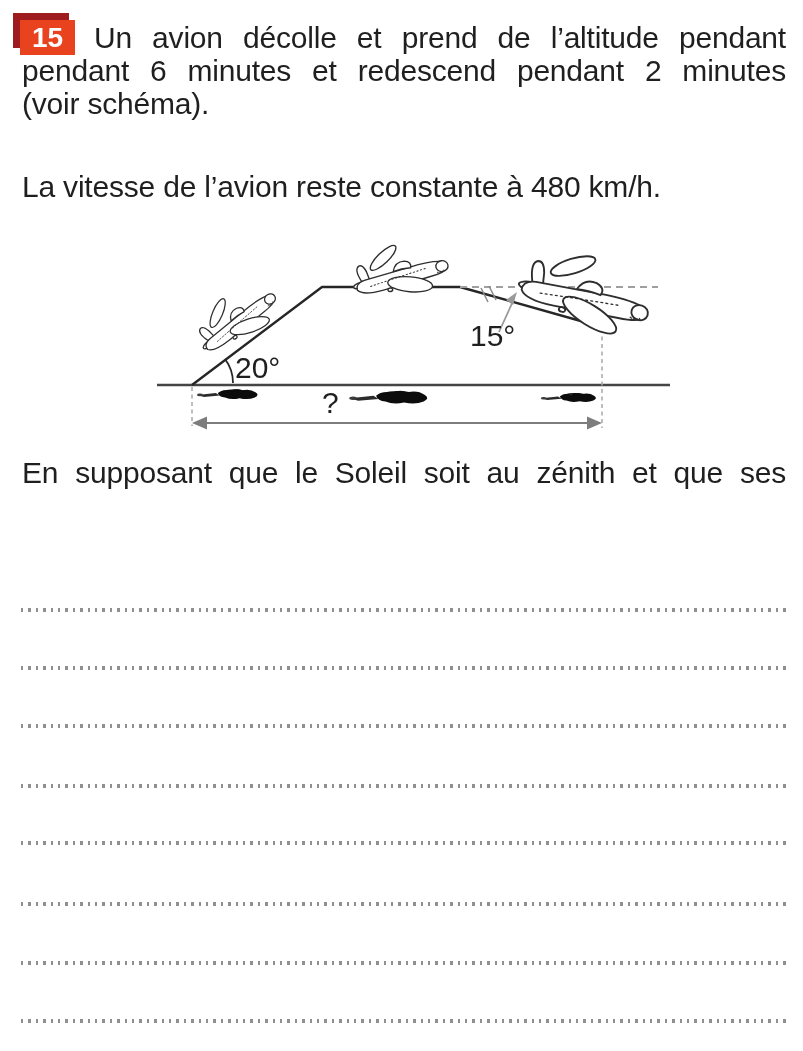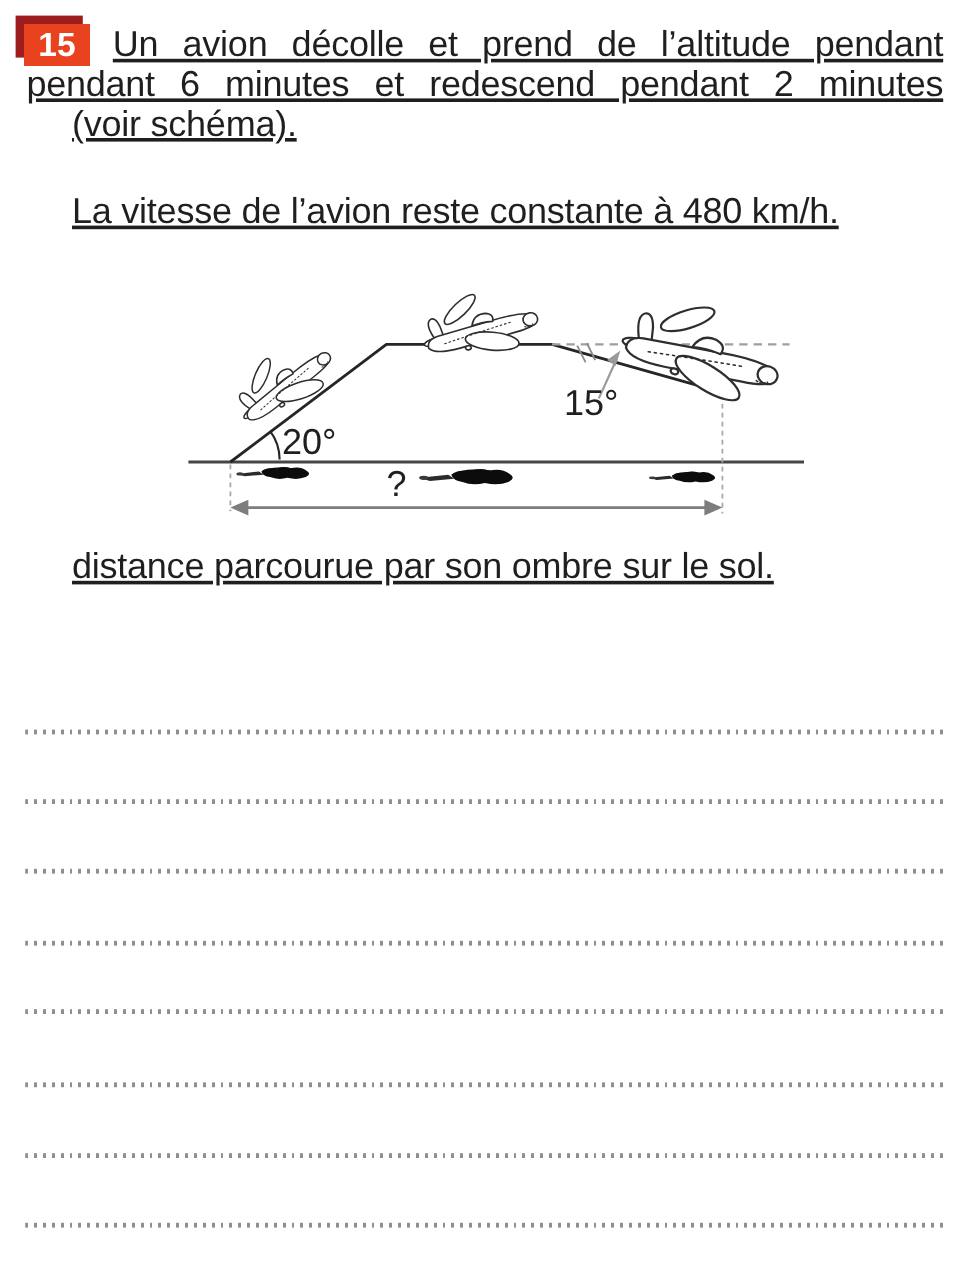--- a/index.html
+++ b/index.html
@@ -1,22 +1,22 @@
 <!DOCTYPE html>
 <html><head>
 <meta charset="utf-8">
 <style>
   html,body{margin:0;padding:0;background:#fff;}
   body{width:803px;height:1051px;position:relative;overflow:hidden;
        font-family:"Liberation Sans","DejaVu Sans",sans-serif;color:#1f1f1f;}
 
   .para{position:absolute;left:22px;width:764px;font-size:30px;
         line-height:33px;letter-spacing:-0.2px;color:#1f1f1f;}
-  .jline{text-align:justify;text-align-last:justify;text-decoration:underline;}
-  .jline.last{text-align-last:left;margin-left:38px;}
+  .jline{text-align:justify;text-align-last:justify;}
+  .jline.last{text-align-last:left;}
   .indent1{text-indent:72px;}
 
   
   .badge{position:absolute;left:13px;top:13px;width:63px;height:43px;}
   .badge-back{position:absolute;left:0;top:0;width:56px;height:35px;background:#9e1c1e;}
   .badge-front{position:absolute;left:7px;top:7px;width:55px;height:35px;background:#e8421f;
                display:flex;align-items:center;justify-content:center;}
   .badge-front span{color:#fff;font-weight:bold;font-size:28px;letter-spacing:0;}
 
   
@@ -36,21 +36,21 @@
     <span>15</span>
   </div>
 </div>
 
 <div class="para" style="top:21px;">
   <div class="jline indent1"><span>Un avion décolle et prend de l’altitude pendant</span></div>
   <div class="jline">pendant 6 minutes et redescend pendant 2 minutes</div>
   <div class="jline last">(voir schéma).</div>
 </div>
 
-<div class="para" style="top:160px;">
+<div class="para" style="top:170px;">
   <div class="jline last">La vitesse de l’avion reste constante à 480 km/h.</div>
 </div>
 
 <svg class="diagram" viewBox="0 0 803 220">
   <defs>
     <g id="planeShape" stroke="#2e2e2e" stroke-width="2" fill="#ffffff" stroke-linejoin="round" stroke-linecap="round">
       <ellipse cx="52" cy="22" rx="25" ry="8" transform="rotate(-36 52 22)"></ellipse>
       <path d="M16,52 Q7,33 15,29 Q21,27 25,39 L28,52 Z"></path>
       <ellipse cx="17" cy="57" rx="14" ry="4.5" transform="rotate(-8 17 57)"></ellipse>
       <path d="M8,64 Q6,54 20,51 L88,41 Q120,36 135,39 Q145,42 143,49 Q140,56 116,59 L46,69 Q15,73 8,64 Z"></path>
@@ -103,21 +103,21 @@
   <use href="#planeShape" transform="translate(183,103) rotate(-31) scale(0.62)"></use>
   <use href="#planeShape" transform="translate(346,33) rotate(-8) scale(0.68)"></use>
   <use href="#planeShape" transform="translate(534,16) rotate(19) scale(0.93)"></use>
 
   <text x="235" y="163" font-size="30">20°</text>
   <text x="470" y="131" font-size="30">15°</text>
   <text x="322" y="198" font-size="30">?</text>
 </svg>
 
 <div class="para" style="top:456px;">
-  <div class="jline last">distance parcourue par son ombre sur le sol.</div>
+  <div class="jline">En supposant que le Soleil soit au zénith et que ses</div>
 </div>
 
 <div class="dots" style="top:608px;"></div>
 <div class="dots" style="top:666px;"></div>
 <div class="dots" style="top:724px;"></div>
 <div class="dots" style="top:784px;"></div>
 <div class="dots" style="top:841px;"></div>
 <div class="dots" style="top:902px;"></div>
 <div class="dots" style="top:961px;"></div>
 <div class="dots" style="top:1019px;"></div>

